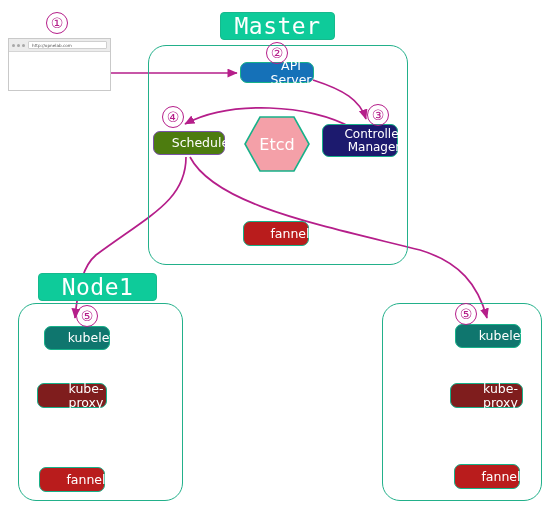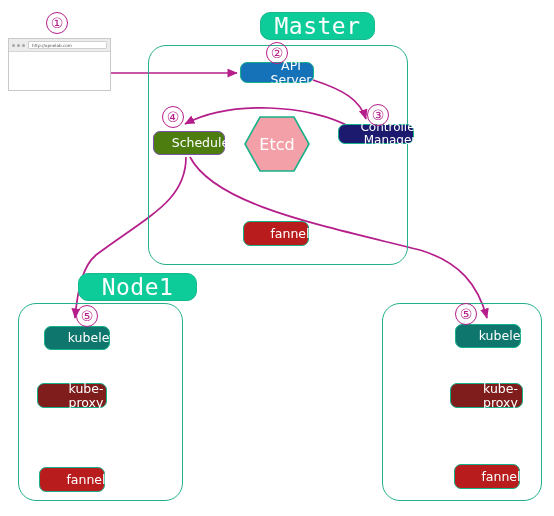--- a/index.html
+++ b/index.html
@@ -31,32 +31,31 @@
     position: absolute;
     border: 1.6px solid #22b08a;
     border-radius: 18px;
     background: transparent;
     box-sizing: border-box;
   }
   .group-badge {
     position: absolute;
     background: #0ecb9a;
     border: 1.4px solid #16b98d;
-    border-radius: 10px;
+    border-radius: 4px;
     color: #ffffff;
     font-size: 23px;
     line-height: 1;
     font-family: "DejaVu Sans Mono", monospace;
     letter-spacing: 0.5px;
     display: flex;
     align-items: center;
     justify-content: center;
     box-sizing: border-box;
     white-space: nowrap;
-    margin-left: 40px;
   }
 
   
   .pill {
     position: absolute;
     border-radius: 7px;
     display: flex;
     align-items: center;
     justify-content: center;
     text-align: center;
@@ -177,21 +176,21 @@
       <div class="urlbar">http://opnelab.com</div>
     </div>
     <div class="page"></div>
   </div>
 
   <div class="group-box" style="left:148px; top:45px; width:260px; height:220px;"></div>
   <div class="group-badge" style="left:220px; top:12px; width:115px; height:28px;">Master</div>
 
   <div class="pill api" style="left:240px; top:62px; width:74px; height:21px;">API Server</div>
 
-  <div class="pill ctrl" style="left:322px; top:124px; width:76px; height:20px;margin-left:16px;">Controller
+  <div class="pill ctrl" style="left:322px; top:124px; width:76px; height:33px;">Controller
 Manager</div>
 
   <div class="pill sched" style="left:153px; top:131px; width:72px; height:24px;">Scheduler</div>
 
   <div class="hexwrap" style="left:243px; top:115px; width:68px; height:58px;">
     <svg width="68" height="58" viewBox="0 0 68 58">
       <polygon points="17,2 51,2 66,29 51,56 17,56 2,29" fill="#f4a0a8" stroke="#17b189" stroke-width="1.6"></polygon>
     </svg>
     <span class="hexlabel">Etcd</span>
   </div>

